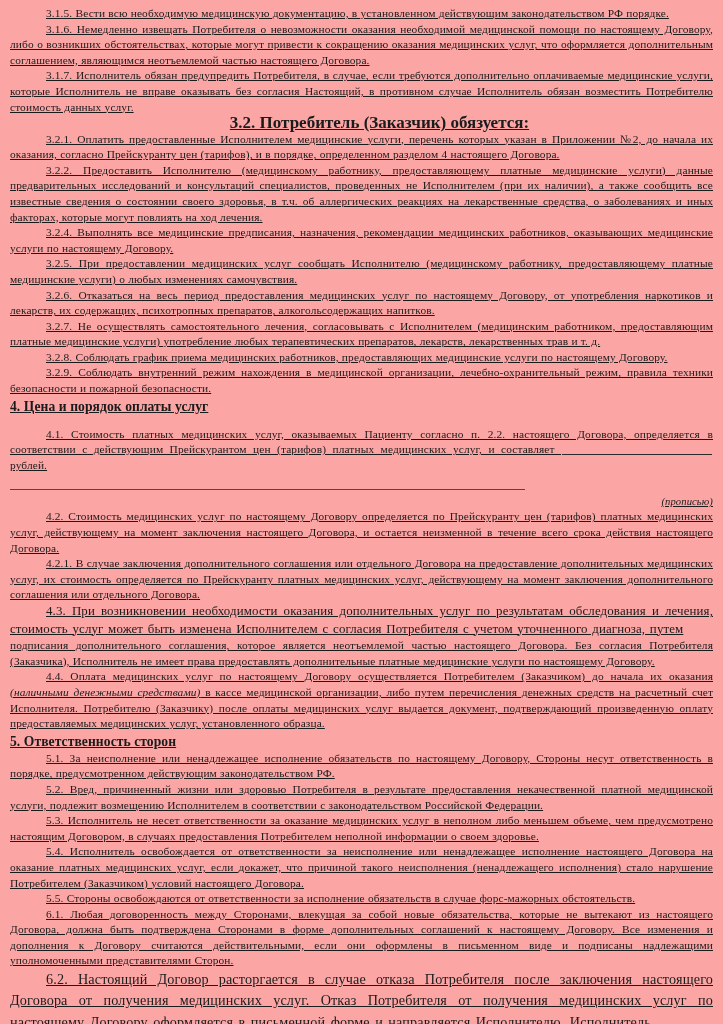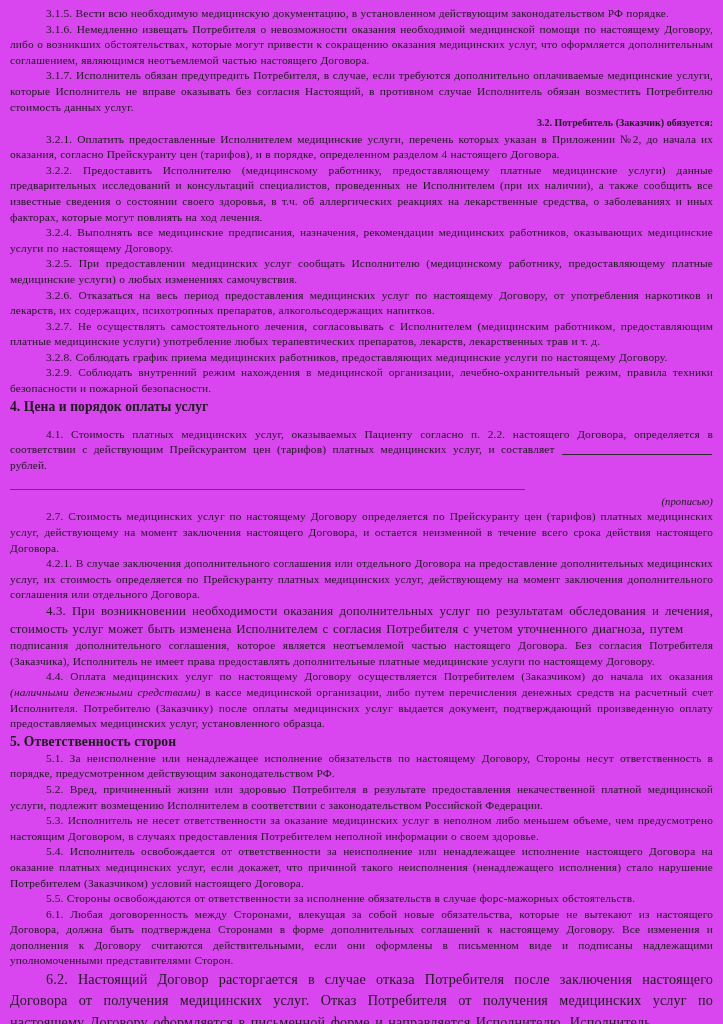--- a/index.html
+++ b/index.html
@@ -10,24 +10,25 @@
   }
   body {
     font-family: "Liberation Serif", "DejaVu Serif", serif;
     color: #1b1b1b;
   }
   .page {
     position: relative;
     width: 723px;
     height: 1024px;
     margin: 0 auto;
-    background: #d946ef;
+    background: #fca5a5;
     overflow: hidden;
     box-sizing: border-box;
     padding: 6px 10px 0 10px;
+    text-decoration: underline;
   }
   .doc {
     width: 703px;
     margin: 0 auto;
   }
   p {
     margin: 0;
     padding: 0;
     text-align: justify;
     text-justify: inter-word;
@@ -59,23 +60,23 @@
     padding: 0;
     text-align: left;
     font-size: 13.6px;
     line-height: 19px;
     font-weight: bold;
     letter-spacing: 0.005em;
   }
   h3.sub {
     margin: 0;
     padding: 0;
-    text-align: right;
+    text-align: center;
     text-indent: 36px;
-    font-size: 10px;
+    font-size: 17px;
     line-height: 16.4px;
     font-weight: bold;
   }
   .ital {
     font-style: italic;
   }
   .blank-inline {
     display: inline-block;
     width: 150px;
     border-bottom: 1px solid #2b2b2b;
@@ -144,21 +145,21 @@
     <p class="ind"><span>4.1. Стоимость платных медицинских услуг, оказываемых Пациенту согласно п. 2.2. настоящего Договора, определяется в соответствии с действующим Прейскурантом цен (тарифов) платных медицинских услуг, и составляет </span><span class="blank-inline"></span><span> рублей.</span></p>
 
     <div class="gap-s"></div>
 
     <div class="rule-row">
       <div class="rule"></div>
     </div>
 
     <p class="caption">(прописью)</p>
 
-    <p class="ind">2.7. Стоимость медицинских услуг по настоящему Договору определяется по Прейскуранту цен (тарифов) платных медицинских услуг, действующему на момент заключения настоящего Договора, и остается неизменной в течение всего срока действия настоящего Договора.</p>
+    <p class="ind">4.2. Стоимость медицинских услуг по настоящему Договору определяется по Прейскуранту цен (тарифов) платных медицинских услуг, действующему на момент заключения настоящего Договора, и остается неизменной в течение всего срока действия настоящего Договора.</p>
 
     <p class="ind">4.2.1. В случае заключения дополнительного соглашения или отдельного Договора на предоставление дополнительных медицинских услуг, их стоимость определяется по Прейскуранту платных медицинских услуг, действующему на момент заключения дополнительного соглашения или отдельного Договора.</p>
 
     <p class="ind big">4.3. При возникновении необходимости оказания дополнительных услуг по результатам обследования и лечения, стоимость услуг может быть изменена Исполнителем с согласия Потребителя с учетом уточненного диагноза, путем</p>
 
     <p class="noind">подписания дополнительного соглашения, которое является неотъемлемой частью настоящего Договора. Без согласия Потребителя (Заказчика), Исполнитель не имеет права предоставлять дополнительные платные медицинские услуги по настоящему Договору.</p>
 
     <p class="ind"><span>4.4. Оплата медицинских услуг по настоящему Договору осуществляется Потребителем (Заказчиком) до начала их оказания </span><span class="ital">(наличными денежными средствами)</span><span> в кассе медицинской организации, либо путем перечисления денежных средств на расчетный счет Исполнителя. Потребителю (Заказчику) после оплаты медицинских услуг выдается документ, подтверждающий произведенную оплату предоставляемых медицинских услуг, установленного образца.</span></p>
 
     <h2 class="sect">5. Ответственность сторон</h2>

